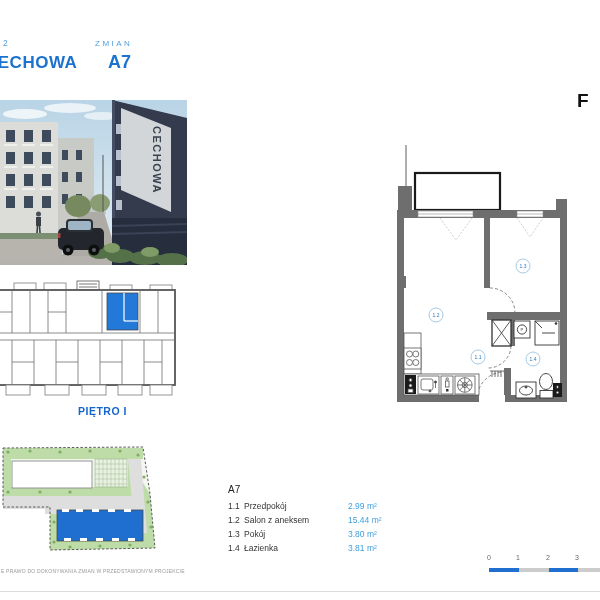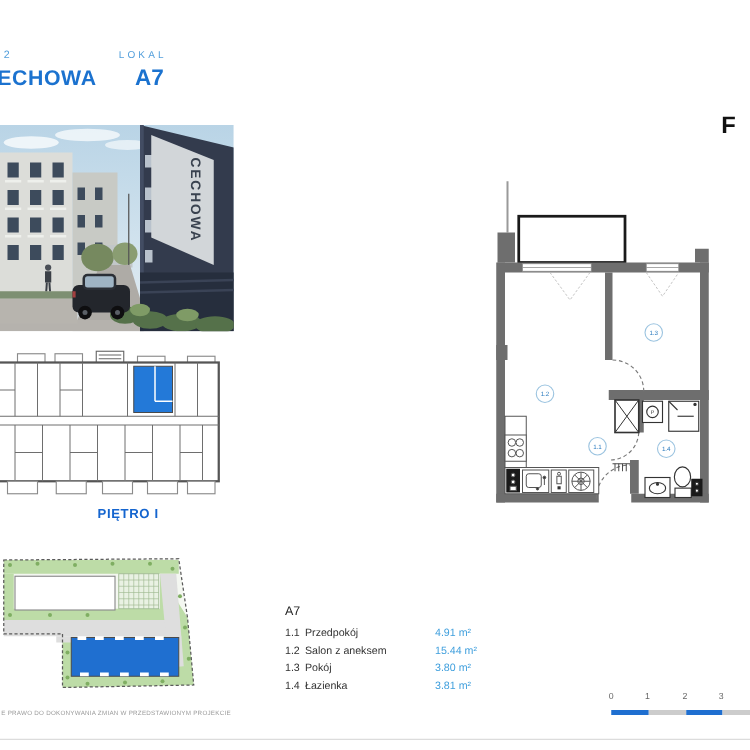--- a/index.html
+++ b/index.html
@@ -28,21 +28,21 @@
   .scale{left:485px;top:554px;width:115px;height:22px}
   .scale .tick{position:absolute;top:0;font-size:7px;color:#666}
   .scale .seg{position:absolute;top:14px;height:3.5px}
   svg{display:block}
 </style>
 </head>
 <body>
 
 <div class="abs stage">2</div>
 <div class="abs project">CECHOWA</div>
-<div class="abs lokal">LOKAL</div>
+<div class="abs lokal">ZMIAN</div>
 <div class="abs unitno">A7</div>
 <div class="abs brand">F</div>
 
 <svg class="abs" style="left:0;top:100px" width="187" height="165" viewBox="0 0 187 165">
   <defs>
     <linearGradient id="sky" x1="0" y1="0" x2="0" y2="1">
       <stop offset="0" stop-color="#b9d4e6"></stop>
         <stop offset="1" stop-color="#e3edf3"></stop>
     </linearGradient>
   </defs>
@@ -386,21 +386,21 @@
       <text x="533" y="361" font-size="5" text-anchor="middle" fill="#2b7bbf">1.4</text>
     </g>
   </g>
 </svg>
 
 <div class="abs legend">
   <div class="hdr">A7</div>
   <div class="lrow">
     <span class="no">1.1</span>
     <span class="nm">Przedpokój</span>
-    <span class="ar">4.91 m²</span>
+    <span class="ar">2.99 m²</span>
   </div>
   <div class="lrow">
     <span class="no">1.2</span>
     <span class="nm">Salon z aneksem</span>
     <span class="ar">15.44 m²</span>
   </div>
   <div class="lrow">
     <span class="no">1.3</span>
     <span class="nm">Pokój</span>
     <span class="ar">3.80 m²</span>

